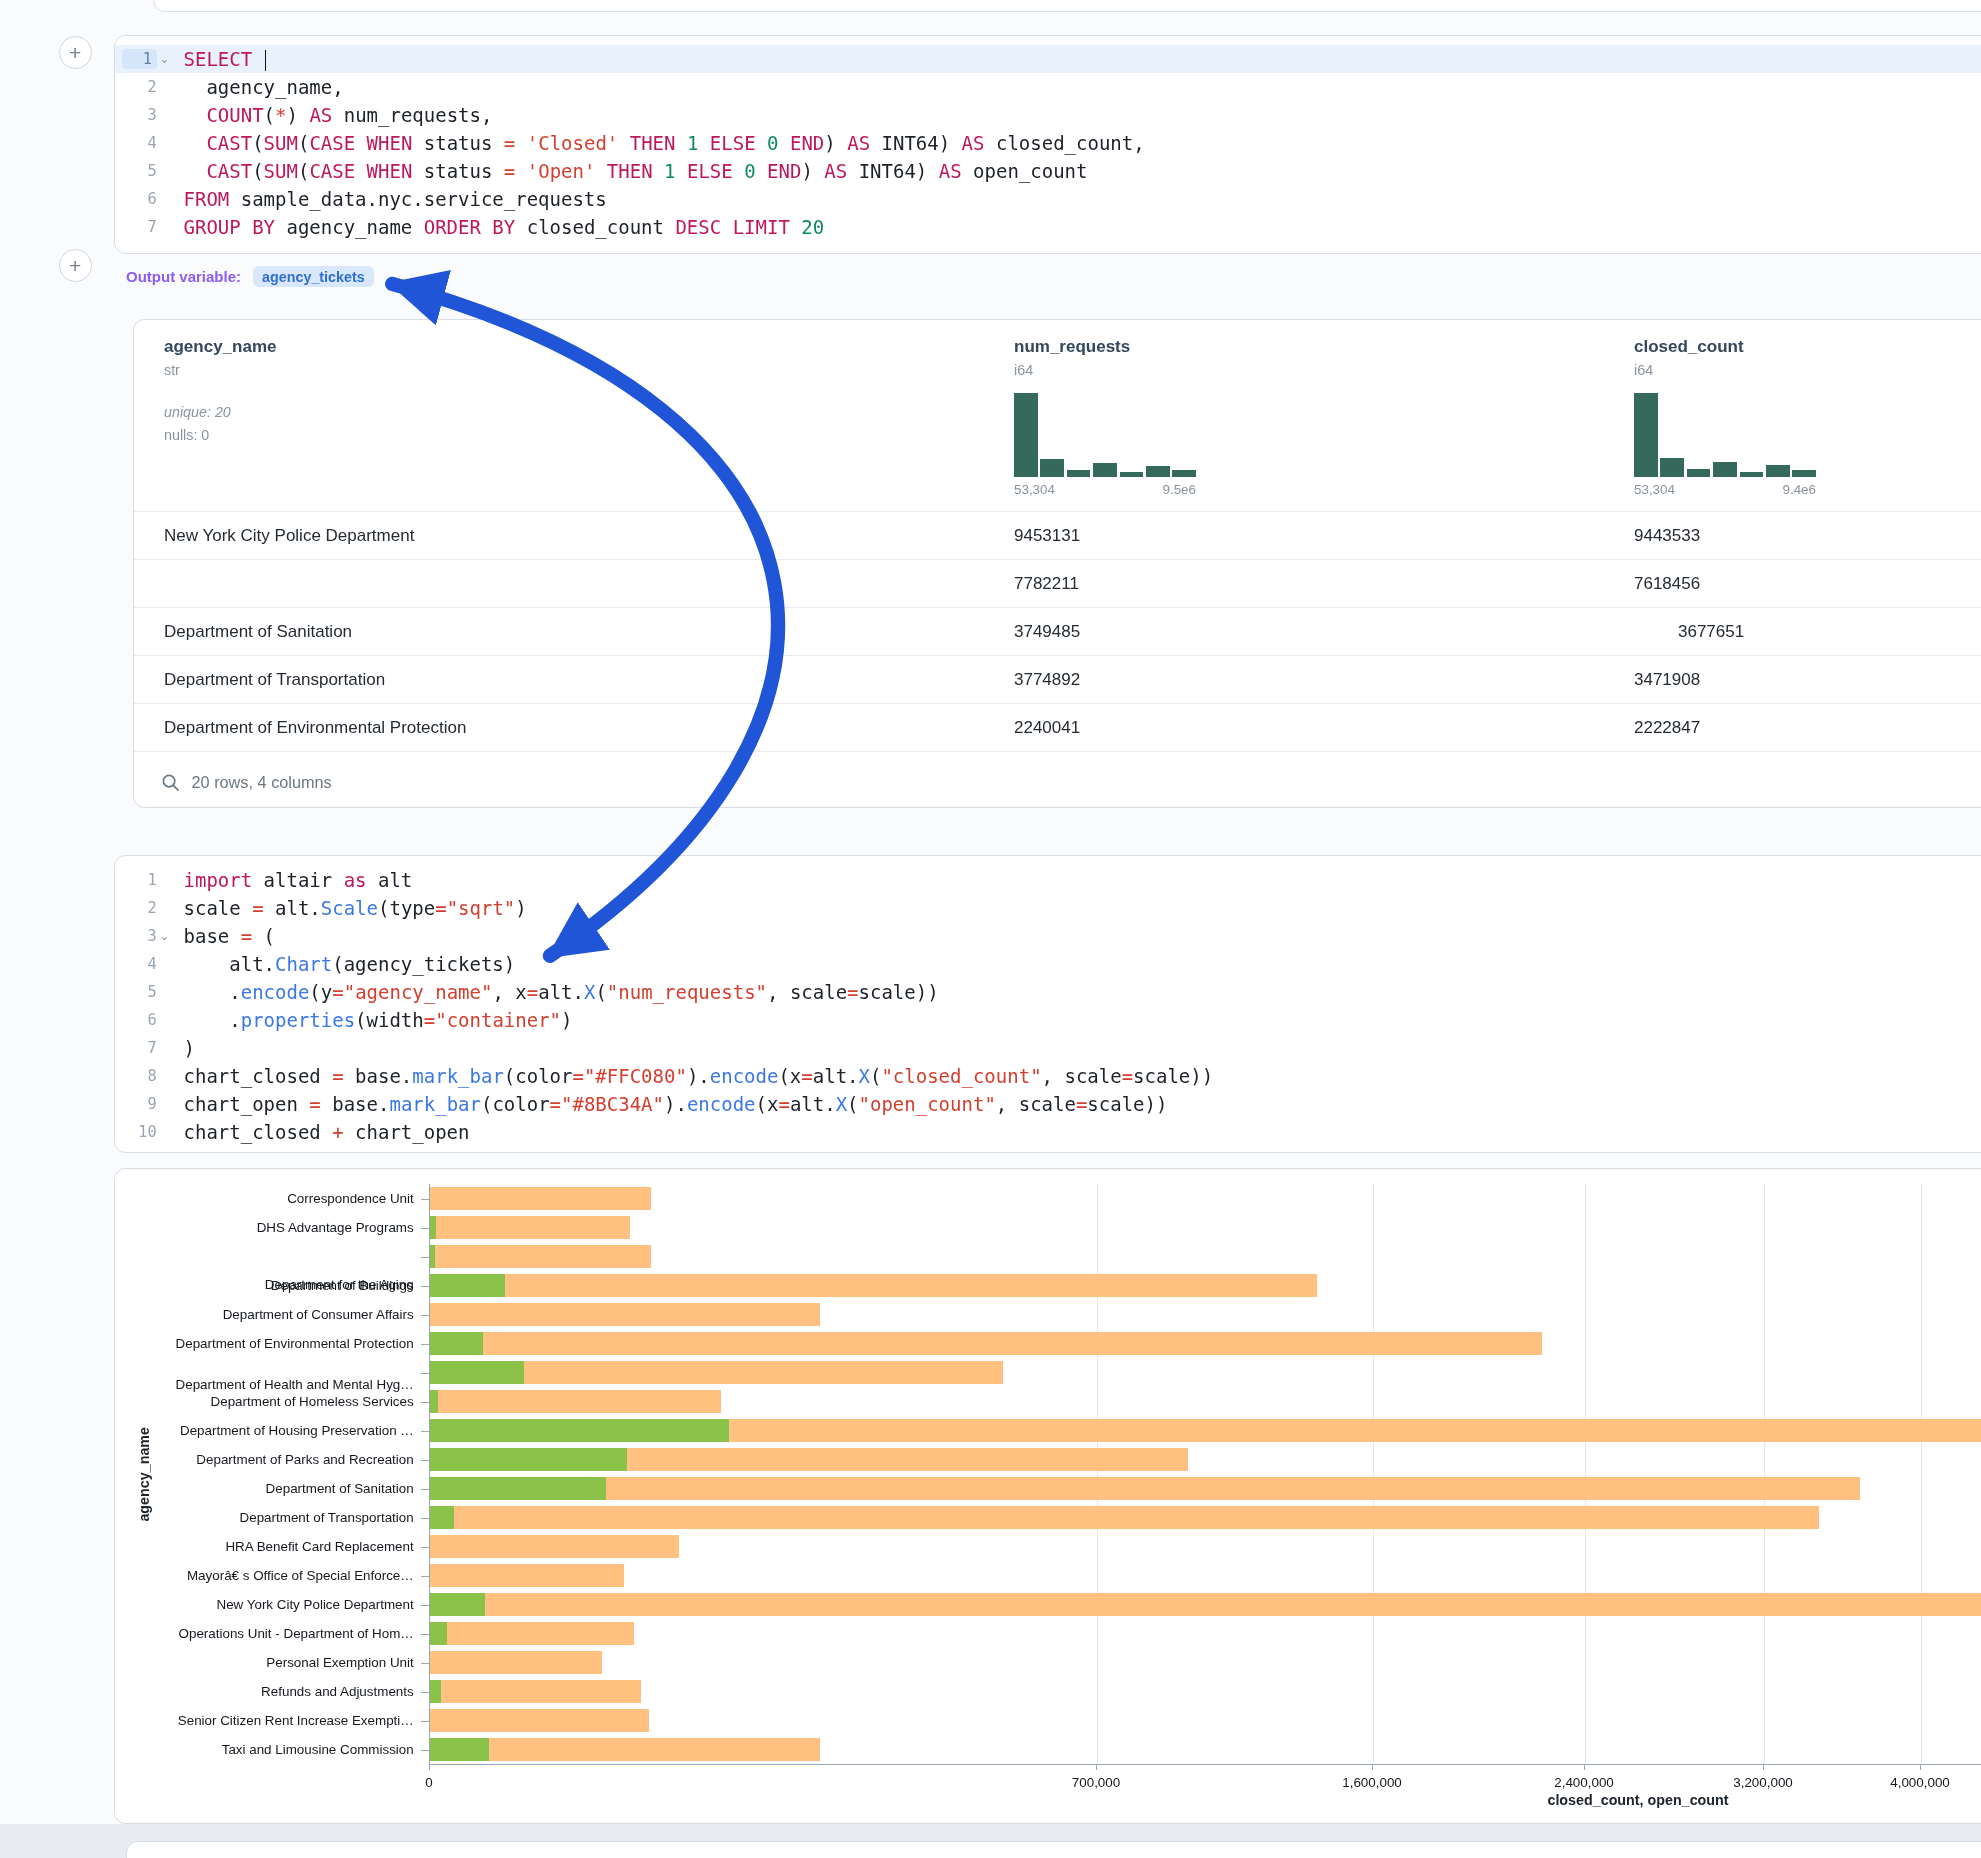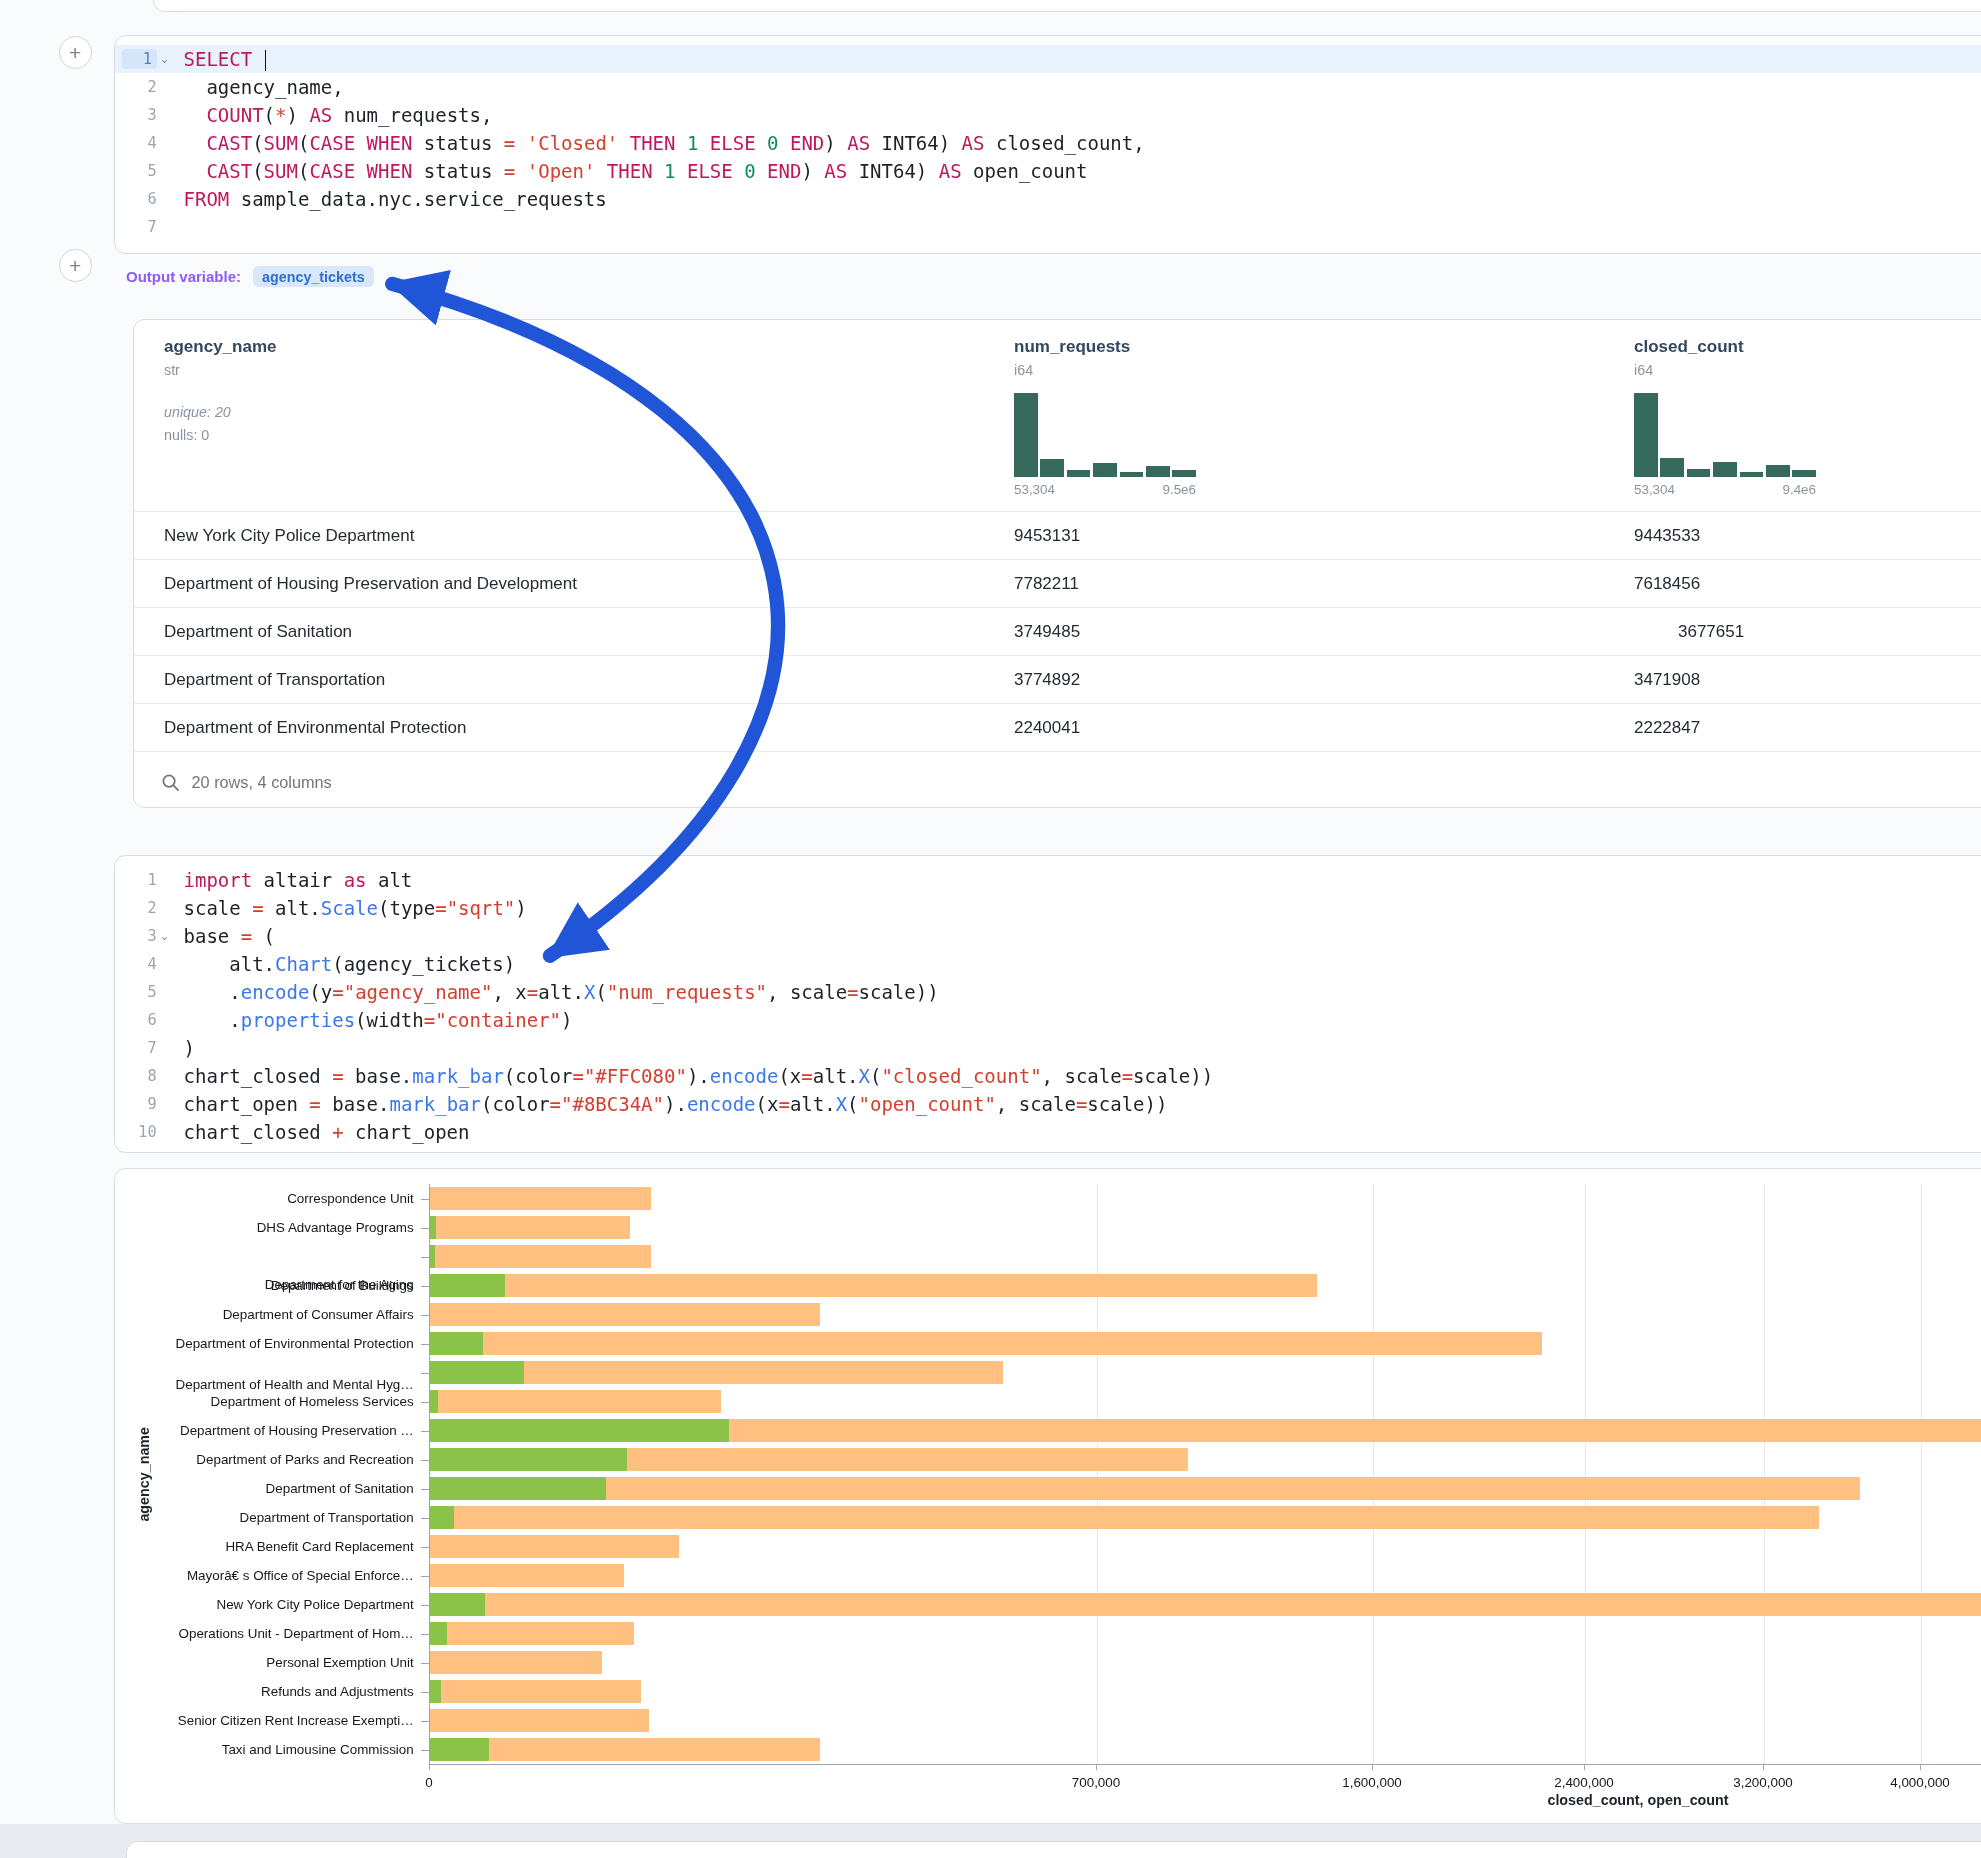--- a/index.html
+++ b/index.html
@@ -137,20 +137,21 @@
             <span class="lnum">6</span>
             <span class="fold"></span>
           </div>
           <div class="code"><span class="tk-kw">FROM</span><span class="tk-txt"> sample_data.nyc.service_requests</span></div>
         </div>
         <div class="code-line">
           <div class="gutter">
             <span class="lnum">7</span>
             <span class="fold"></span>
           </div>
+          <div class="code"><span class="tk-kw">GROUP BY</span><span class="tk-txt"> agency_name </span><span class="tk-kw">ORDER BY</span><span class="tk-txt"> closed_count </span><span class="tk-kw">DESC</span><span class="tk-txt"> </span><span class="tk-kw">LIMIT</span><span class="tk-txt"> </span><span class="tk-num">20</span></div>
         </div>
       </div>
   </div>
 
   <button class="add-btn" id="addBtn2">+</button>
 
   <div class="outvar">
     <span class="outvar-label">Output variable:</span>
     <span class="outvar-chip">agency_tickets</span>
   </div>
@@ -198,21 +199,20 @@
           </div>
         </div>
       </div>
     <div class="tbl-rows">
         <div class="trow">
           <div class="tcell" style="left: 30px;">New York City Police Department</div>
           <div class="tcell" style="left: 880px;">9453131</div>
           <div class="tcell" style="left: 1500px;">9443533</div>
         </div>
         <div class="trow">
-          <div class="tcell" style="left: 30px;">Department of Housing Preservation and Development</div>
           <div class="tcell" style="left: 880px;">7782211</div>
           <div class="tcell" style="left: 1500px;">7618456</div>
         </div>
         <div class="trow">
           <div class="tcell" style="left: 30px;">Department of Sanitation</div>
           <div class="tcell" style="left: 880px;">3749485</div>
           <div class="tcell" style="left: 1500px; margin-left: 44px;">3677651</div>
         </div>
         <div class="trow">
           <div class="tcell" style="left: 30px;">Department of Transportation</div>

